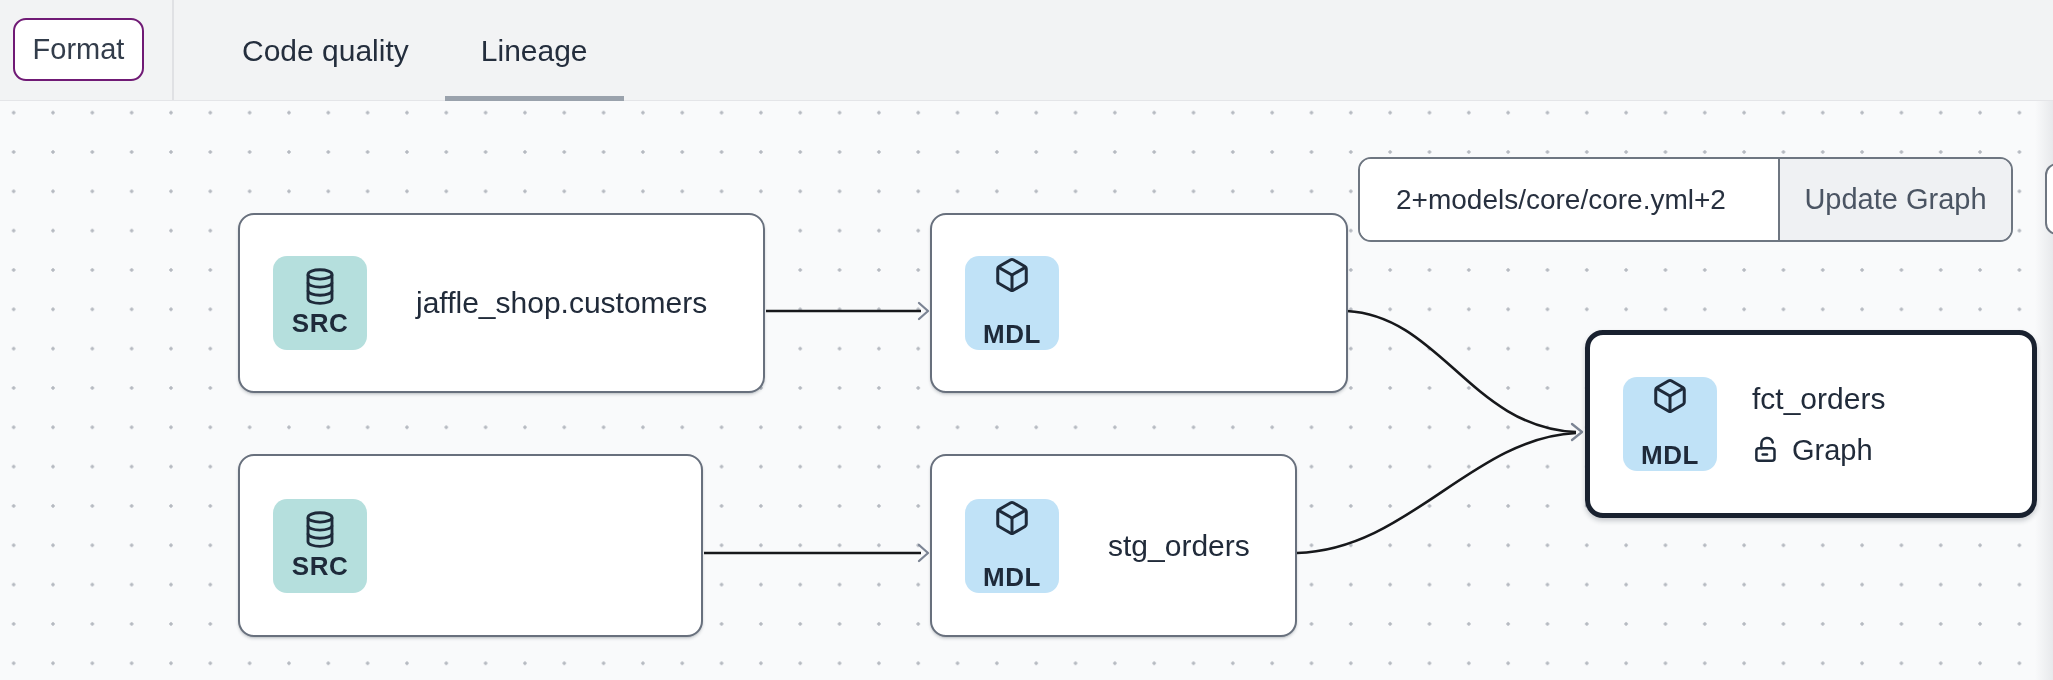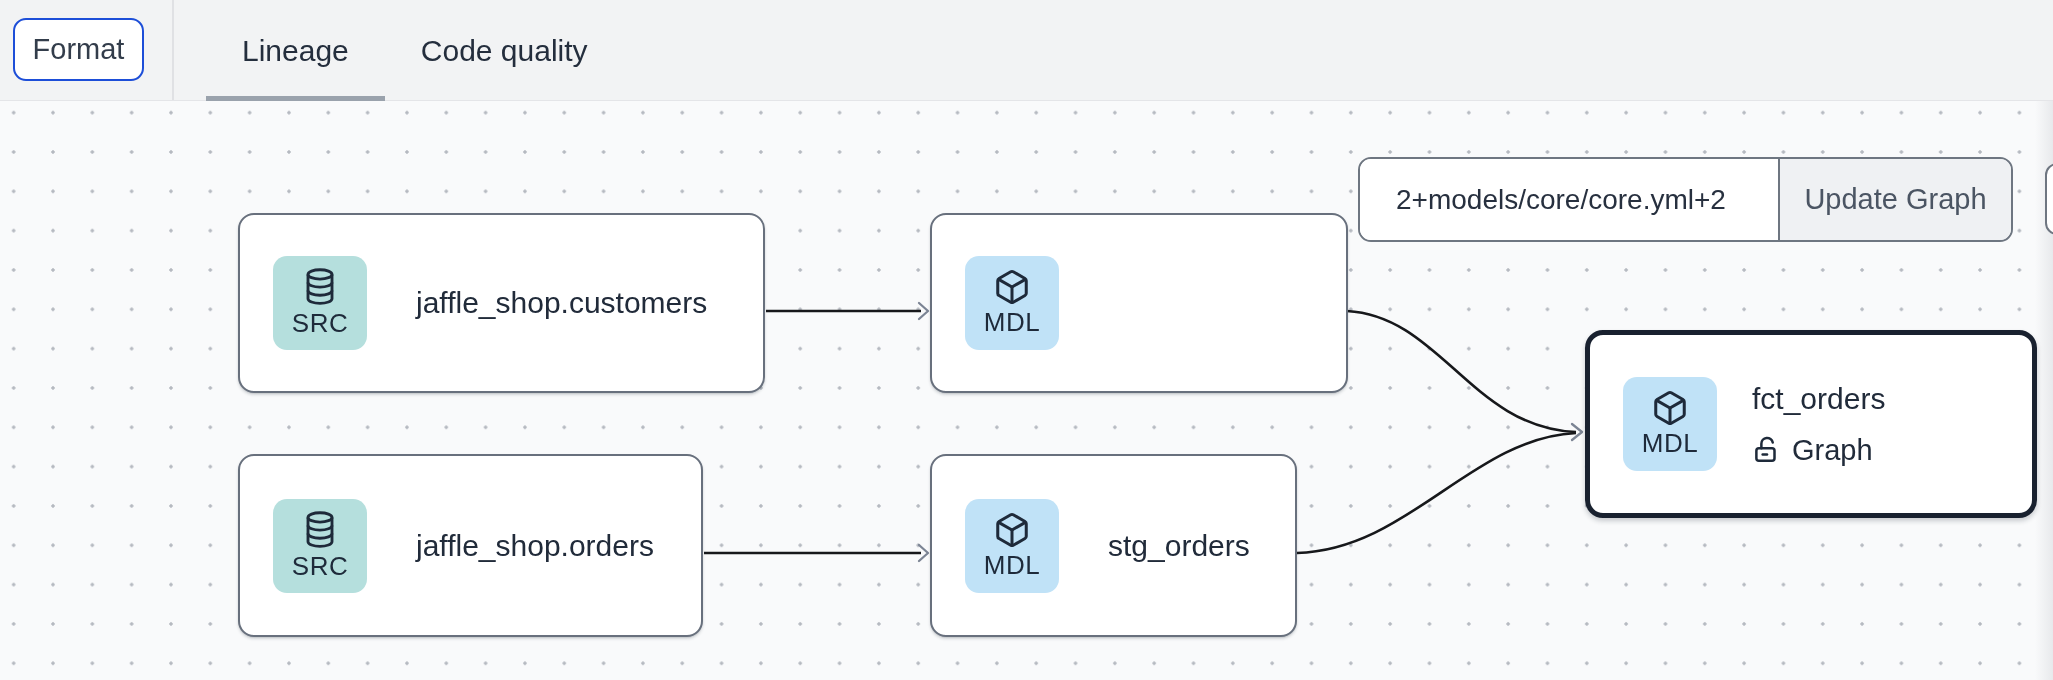--- a/index.html
+++ b/index.html
@@ -9,21 +9,21 @@
     background:#f9fafb;color:#212b3a;
     -webkit-font-smoothing:antialiased;
   }
   
   .topbar{
     position:absolute;left:0;top:0;width:2053px;height:101px;
     background:#f2f3f4;border-bottom:1px solid #e4e5e8;box-sizing:border-box;
   }
   .format-btn{
     position:absolute;left:13px;top:18px;width:131px;height:63px;
-    background:#ffffff;border:2px solid #1d4ed8;border-radius:13px;
+    background:#ffffff;border:2px solid #701a75;border-radius:13px;
     display:flex;align-items:center;justify-content:center;
     font-size:29px;color:#333d4b;box-sizing:border-box;cursor:pointer;
   }
   .topbar-divider{
     position:absolute;left:172px;top:0;width:2px;height:100px;background:#e0e1e4;
   }
   .tabs{
     position:absolute;left:206px;top:0;height:101px;display:flex;
   }
   .tab{
@@ -54,23 +54,23 @@
     box-shadow:0 2px 3px rgba(27,36,52,.16),0 1px 1px rgba(27,36,52,.08);
     cursor:pointer;
   }
   .node.selected{border:5px solid #19212f;border-radius:18px;
     box-shadow:0 3px 5px rgba(27,36,52,.22);}
   .badge{
     width:94px;height:94px;border-radius:14px;margin-left:33px;flex:0 0 auto;
     display:flex;flex-direction:column;align-items:center;justify-content:center;
     color:#1e2a3a;
   }
-  .badge .badge-label{font-size:26px;font-weight:400;letter-spacing:.5px;margin-top:1px;}
+  .badge .badge-label{font-size:26px;font-weight:700;letter-spacing:.5px;margin-top:1px;}
   .badge.src{background:#b5dfdd;}
-  .badge.mdl{background:#c0e2f7;}
+  .badge.mdl{background:#c0e2f7;justify-content:space-between;}
   .node-label{font-size:30px;color:#212b3a;margin-left:49px;white-space:nowrap;text-align:right;}
   .node-text{margin-left:35px;display:flex;flex-direction:column;gap:18px;}
   .node-title{font-size:30px;color:#212b3a;white-space:nowrap;}
   .node-access{display:flex;align-items:center;gap:10px;font-size:29px;color:#212b3a;}
   
   .control-group{
     position:absolute;left:1358px;top:157px;width:655px;height:85px;
     border:2px solid #6e7681;border-radius:13px;display:flex;overflow:hidden;
     box-sizing:border-box;background:#ffffff;
   }
@@ -93,22 +93,22 @@
   }
   .icon{display:block;}
 </style>
 </head>
 <body>
 
 <div class="topbar">
   <button class="format-btn">Format</button>
   <div class="topbar-divider"></div>
   <div class="tabs">
+    <div class="tab">Code quality</div>
     <div class="tab active">Lineage</div>
-    <div class="tab">Code quality</div>
   </div>
 </div>
 
 <div class="canvas">
   <div class="edge-fade"></div>
 </div>
 
 <svg class="edges" width="2053" height="680" viewBox="0 0 2053 680">
   <g fill="none" stroke="#17181b" stroke-width="2.6">
     <path d="M766 311 L921 311"></path>
@@ -150,21 +150,20 @@
 <div class="node" style="left:238px;top:454px;width:465px;height:183px">
   <div class="badge src">
     <svg class="icon" width="36" height="40" viewBox="0 0 24 26" fill="none" stroke="#1e2a3a" stroke-width="1.9">
       <ellipse cx="12" cy="4.6" rx="8" ry="3.1"></ellipse>
       <path d="M4 4.6v16.2c0 1.7 3.6 3.1 8 3.1s8-1.4 8-3.1V4.6"></path>
       <path d="M4 10c0 1.7 3.6 3.1 8 3.1s8-1.4 8-3.1"></path>
       <path d="M4 15.4c0 1.7 3.6 3.1 8 3.1s8-1.4 8-3.1"></path>
     </svg>
     <span class="badge-label">SRC</span>
   </div>
-  <div class="node-label">jaffle_shop.orders</div>
 </div>
 
 <div class="node" style="left:930px;top:454px;width:367px;height:183px">
   <div class="badge mdl">
     <svg class="icon" width="38" height="38" viewBox="0 0 24 24" fill="none" stroke="#1e2a3a" stroke-width="1.9" stroke-linejoin="round">
       <path d="M21 8a1.6 1.6 0 0 0-.8-1.4l-7.4-4.2a1.6 1.6 0 0 0-1.6 0L3.8 6.6A1.6 1.6 0 0 0 3 8v8a1.6 1.6 0 0 0 .8 1.4l7.4 4.2a1.6 1.6 0 0 0 1.6 0l7.4-4.2A1.6 1.6 0 0 0 21 16Z"></path>
       <path d="M3.3 7 12 12l8.7-5"></path>
       <path d="M12 22V12"></path>
     </svg>
     <span class="badge-label">MDL</span>

